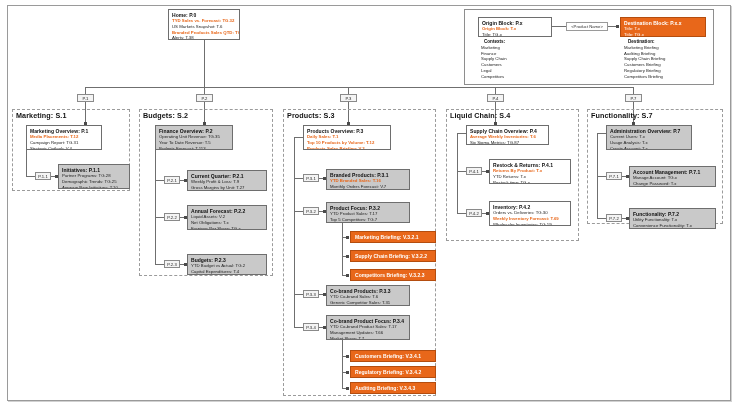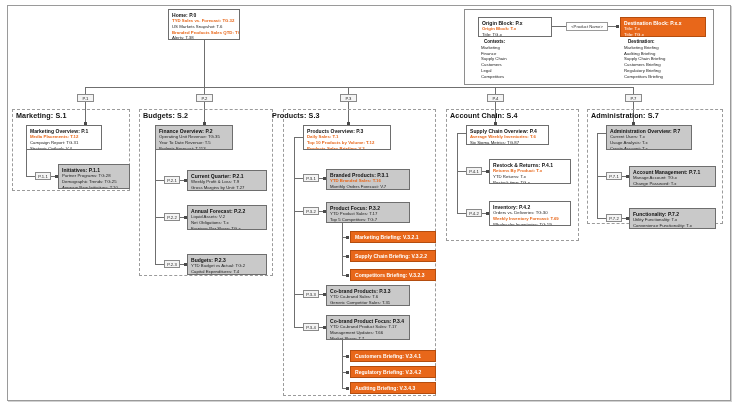--- a/index.html
+++ b/index.html
@@ -260,21 +260,21 @@
   <div class="nub" style="left:184px; top:263px;"></div>
   <div class="box grey" style="left:187px; top:254px; width:80px; height:21px;">
     <div class="ttl">Budgets: P.2.3</div>
     <ul>
       <li>YTD Budget vs Actual: TG.2</li>
       <li>Capital Expenditures: T.4</li>
     </ul>
   </div>
 
   <div class="section" style="left:283px; top:109px; width:153px; height:287px;"></div>
-  <div class="section-title" style="left:272px; top:111px;">Products: S.3</div>
+  <div class="section-title" style="left:287px; top:111px;">Products: S.3</div>
 
   <div class="box white" style="left:303px; top:125px; width:88px; height:25px;">
     <div class="ttl">Products Overview: P.3</div>
     <ul>
       <li class="hl">Daily Sales: T.1</li>
       <li class="hl">Top 10 Products by Volume: T.12</li>
       <li class="hl">Products Sales Briefing: V.3</li>
     </ul>
   </div>
   <div class="ln v" style="left:294px; top:137px; height:190px;"></div>
@@ -345,21 +345,21 @@
   <div class="nub" style="left:346px; top:355px;"></div>
   <div class="bar" style="left:350px; top:350px; width:86px;">Customers Briefing: V.3.4.1</div>
   <div class="ln h" style="left:342px; top:372px; width:6px;"></div>
   <div class="nub" style="left:346px; top:371px;"></div>
   <div class="bar" style="left:350px; top:366px; width:86px;">Regulatory Briefing: V.3.4.2</div>
   <div class="ln h" style="left:342px; top:388px; width:6px;"></div>
   <div class="nub" style="left:346px; top:387px;"></div>
   <div class="bar" style="left:350px; top:382px; width:86px;">Auditing Briefing: V.3.4.3</div>
 
   <div class="section" style="left:446px; top:109px; width:133px; height:132px;"></div>
-  <div class="section-title" style="left:450px; top:111px;">Account Chain: S.4</div>
+  <div class="section-title" style="left:450px; top:111px;">Liquid Chain: S.4</div>
 
   <div class="box white" style="left:466px; top:125px; width:83px; height:20px;">
     <div class="ttl">Supply Chain Overview: P.4</div>
     <ul>
       <li class="hl">Average Weekly Inventories: T.6</li>
       <li>Six Sigma Metrics: TG.87</li>
     </ul>
   </div>
   <div class="ln v" style="left:457px; top:133px; height:80px;"></div>
   <div class="ln h" style="left:457px; top:133px; width:9px;"></div>
@@ -384,21 +384,21 @@
   <div class="box white" style="left:489px; top:201px; width:82px; height:25px;">
     <div class="ttl">Inventory: P.4.2</div>
     <ul>
       <li>Orders vs. Deliveries: TG.30</li>
       <li class="hl">Weekly Inventory Forecast: T.69</li>
       <li>Wholesaler Inventories: TG.19</li>
     </ul>
   </div>
 
   <div class="section" style="left:587px; top:109px; width:136px; height:115px;"></div>
-  <div class="section-title" style="left:591px; top:111px;">Administration: S.7</div>
+  <div class="section-title" style="left:591px; top:111px;">Functionality: S.7</div>
 
   <div class="box grey" style="left:606px; top:125px; width:86px; height:25px;">
     <div class="ttl">Administration Overview: P.7</div>
     <ul>
       <li>Current Users: T.x</li>
       <li>Usage Analysis: T.x</li>
       <li>Create Account: T.x</li>
     </ul>
   </div>
   <div class="ln v" style="left:597px; top:133px; height:85px;"></div>

